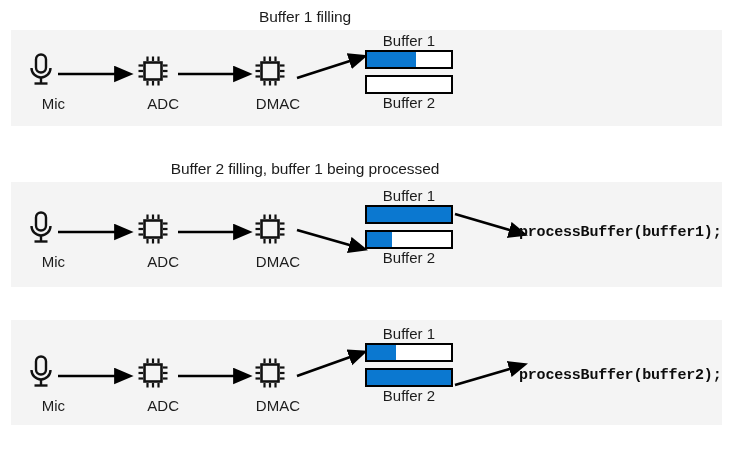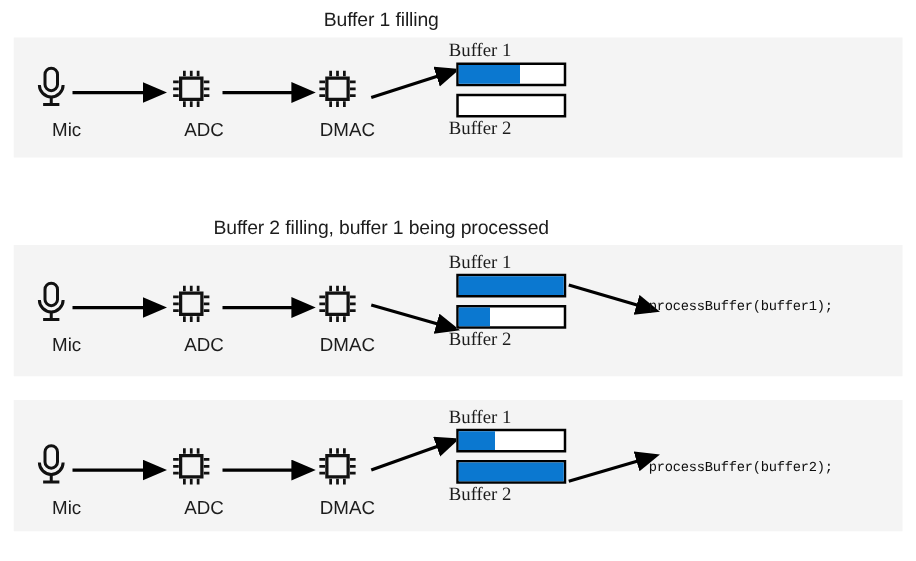--- a/index.html
+++ b/index.html
@@ -59,22 +59,22 @@
   }
 
   
   .buffer-group {
     position: absolute;
   }
   .buffer-cap {
     font-size: 15px;
     line-height: 18px;
     color: #1c1c1c;
+    text-align: center;
     white-space: nowrap;
-    font-family: Liberation Serif, serif;
   }
   .bar {
     width: 88px;
     height: 19px;
     border: 2.6px solid #000000;
     background: #ffffff;
     box-sizing: border-box;
     position: relative;
     margin: 0 auto;
   }
@@ -86,22 +86,22 @@
     left: 0;
     top: 0;
     bottom: 0;
     background: #0b78d0;
   }
 
   
   .code-text {
     position: absolute;
     font-family: "Liberation Mono", "DejaVu Sans Mono", monospace;
-    font-weight: normal;
-    font-size: 11px;
+    font-weight: bold;
+    font-size: 15px;
     line-height: 15px;
     color: #0d0d0d;
     white-space: nowrap;
     letter-spacing: -0.2px;
   }
 
   
   .arrows {
     position: absolute;
     left: 0;
@@ -192,21 +192,21 @@
       </div>
       <div class="bar">
         <div class="bar-fill" style="width: 0%; background: rgb(11, 120, 208);"></div>
       </div>
       <div class="buffer-cap">Buffer 2</div>
     </div>
 
   </div>
 </div>
 
-<div class="panel-block" style="top:172px;">
+<div class="panel-block" style="top:158px;">
   <div class="panel-title">Buffer 2 filling, buffer 1 being processed</div>
   <div class="panel-body" style="height: 105px; background: rgb(244, 244, 244);">
 
     <svg class="arrows" width="711" height="105" viewBox="0 0 711 105">
       <defs>
         <marker id="ah2" markerWidth="9" markerHeight="9" refX="1.5" refY="3.2" orient="auto">
           <path d="M0,0 L7.5,3.2 L0,6.4 z" fill="#000"></path>
         </marker>
       </defs>
       <line x1="47" y1="50" x2="107" y2="50" stroke="#000" stroke-width="2.6" marker-end="url(#ah2)"></line>

